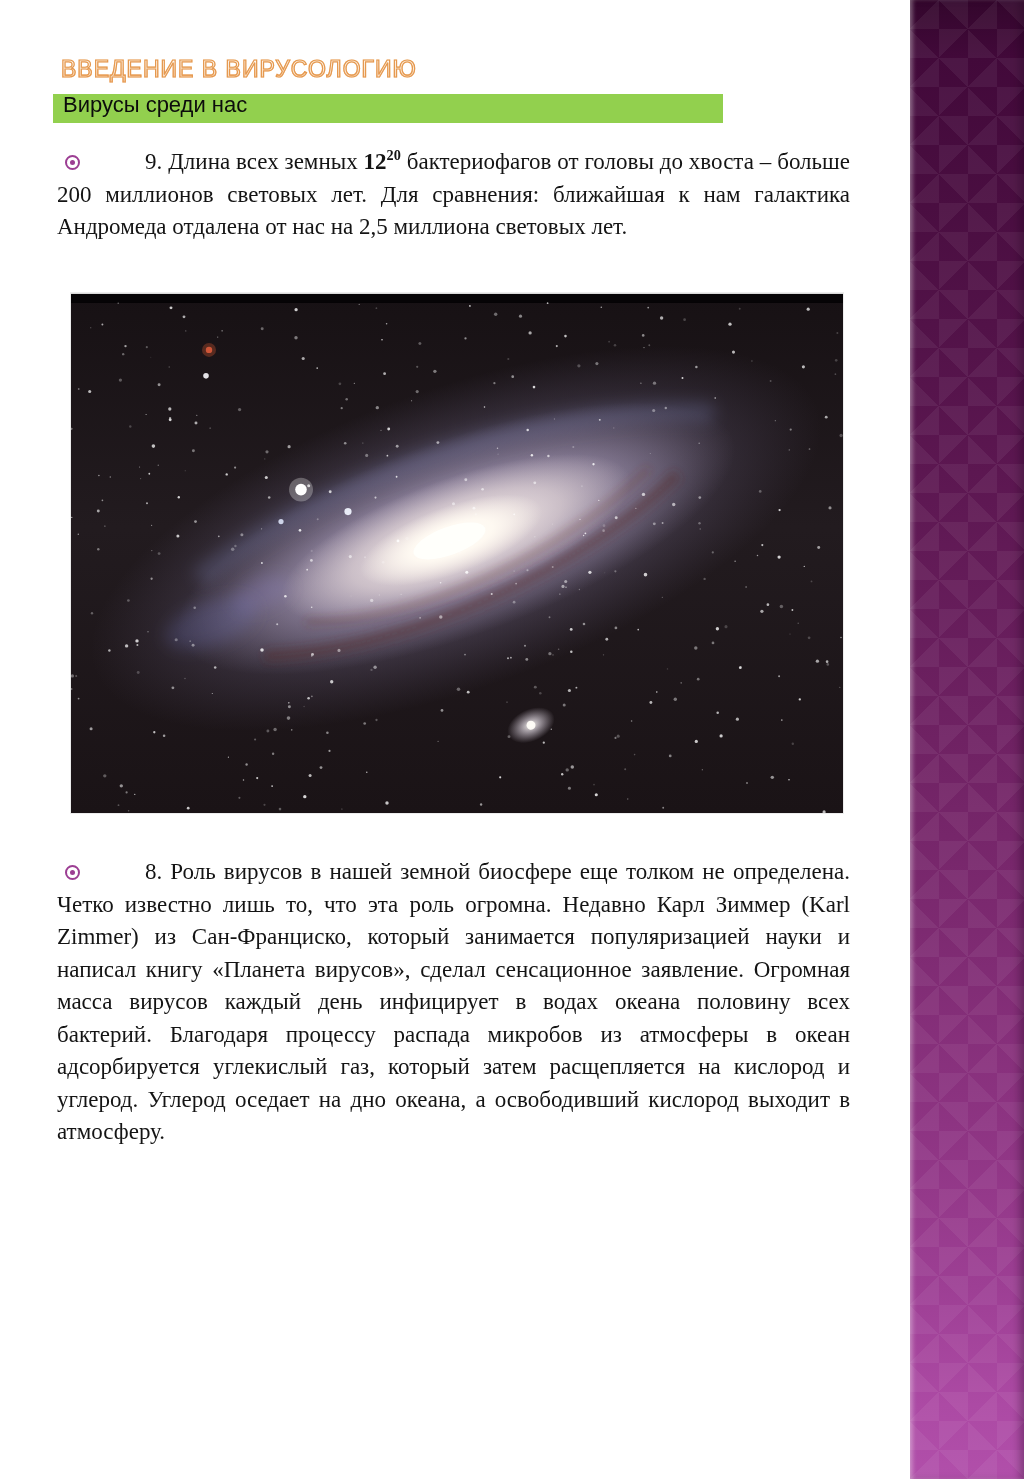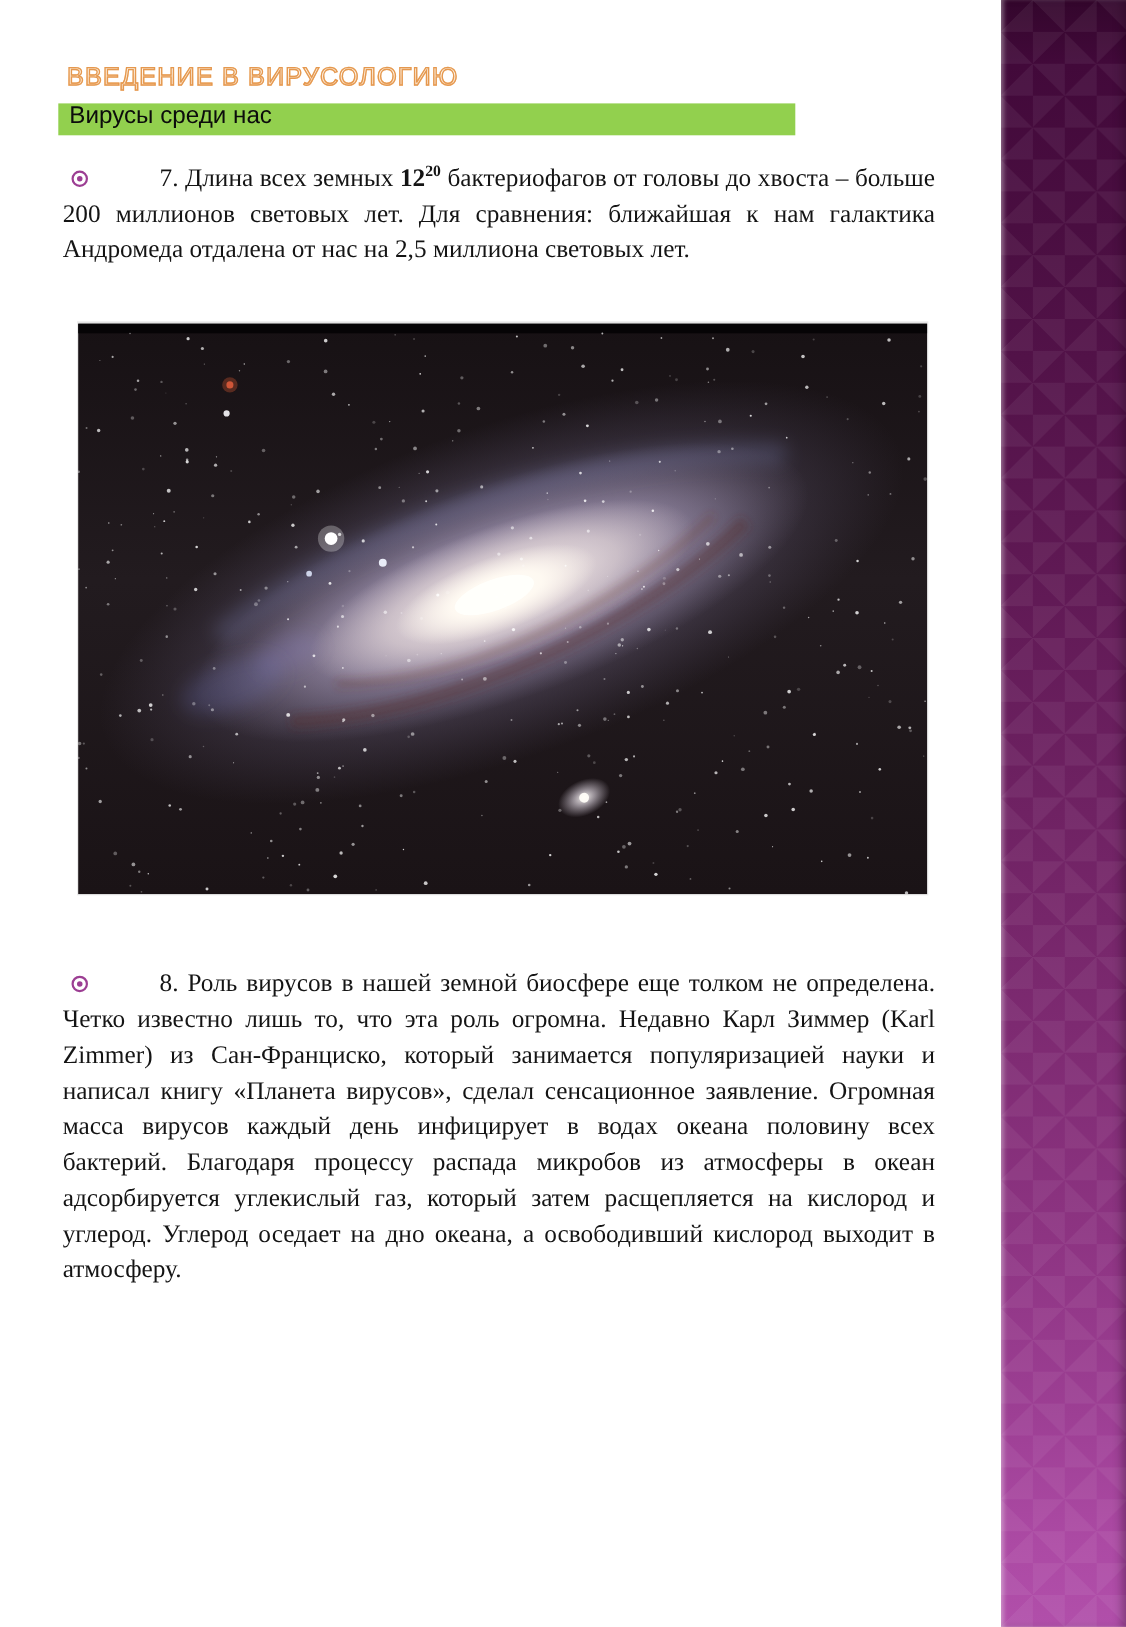--- a/index.html
+++ b/index.html
@@ -74,21 +74,21 @@
     margin: 0;
     font-family: "Liberation Serif", serif;
     font-size: 23px;
     line-height: 32.5px;
     text-align: justify;
     text-indent: 88px;
     color: #141414;
   }
   .para .text sup { font-size: 0.62em; line-height: 0; }
   .p7 { top: 146px; }
-  .p8 { top: 878px; }
+  .p8 { top: 856px; }
 
   .bullet-icon {
     position: absolute;
     left: 8px; top: 9px;
     width: 15px; height: 15px;
     border: 2px solid #9c3e93;
     border-radius: 50%;
     display: flex;
     align-items: center;
     justify-content: center;
@@ -120,21 +120,21 @@
   <h1 class="title">ВВЕДЕНИЕ В ВИРУСОЛОГИЮ</h1>
 
   <div class="banner">
     <span class="banner-label">Вирусы среди нас</span>
   </div>
 
   <div class="para p7">
     <span class="bullet-icon">
         <span class="bullet-dot"></span>
       </span>
-    <p class="text"><span>7. Длина всех земных </span><b><span>12</span><sup>20</sup></b><span> бактериофагов от головы до хвоста – больше 200 миллионов световых лет. Для сравнения: ближайшая к нам галактика Андромеда отдалена от нас на 2,5 миллиона световых лет.</span></p>
+    <p class="text"><span>9. Длина всех земных </span><b><span>12</span><sup>20</sup></b><span> бактериофагов от головы до хвоста – больше 200 миллионов световых лет. Для сравнения: ближайшая к нам галактика Андромеда отдалена от нас на 2,5 миллиона световых лет.</span></p>
   </div>
 
   <figure class="galaxy-fig">
     <svg viewBox="0 0 772 520" preserveAspectRatio="none" aria-hidden="true">
       <defs>
         <linearGradient id="bgGrad" x1="0" y1="0" x2="0" y2="1">
           <stop offset="0" stop-color="#171114"></stop>
           <stop offset="0.45" stop-color="#221b1f"></stop>
           <stop offset="1" stop-color="#1a1316"></stop>
         </linearGradient>

